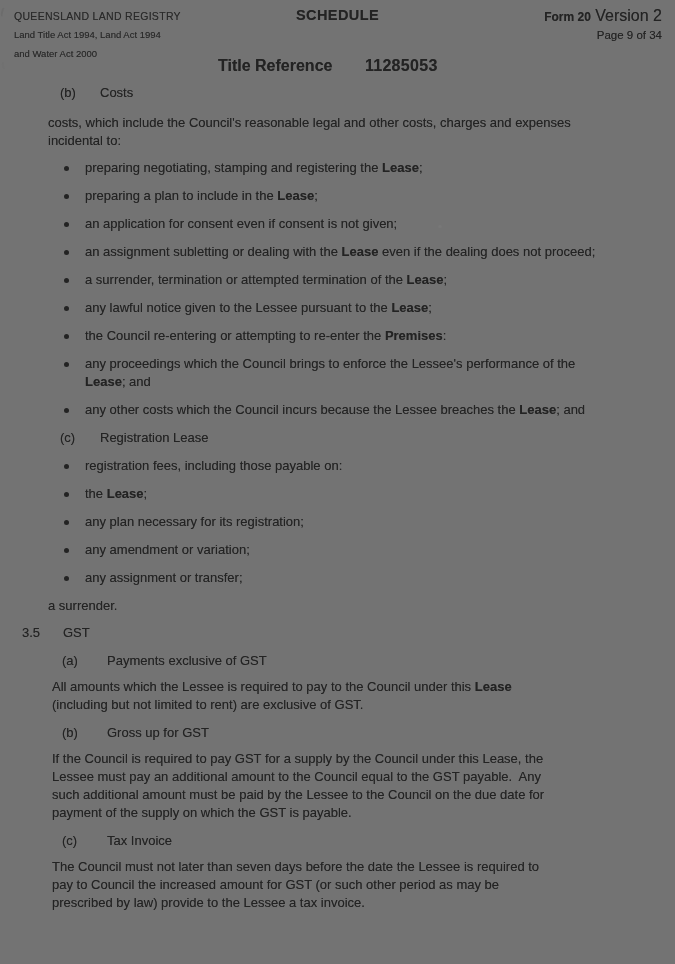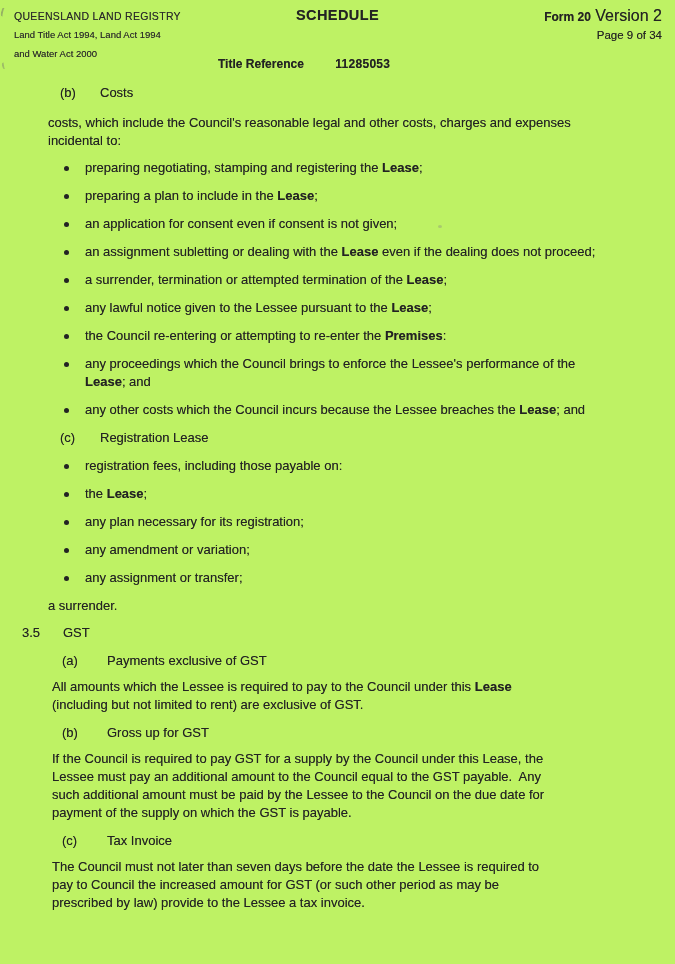--- a/index.html
+++ b/index.html
@@ -1,19 +1,19 @@
 <!DOCTYPE html>
 <html><head>
 <meta charset="utf-8">
 <style>
   html, body { margin:0; padding:0; background:#ffffff; }
   .page {
     position:relative;
     width:675px; height:964px;
-    background:#bef264;
+    background:#737373;
     font-family:"Liberation Sans","DejaVu Sans",sans-serif;
     color:#232323;
     text-shadow:0 0 .4px rgba(40,40,40,.55);
     overflow:hidden;
   }
 
   
   .artifact { position:absolute; }
   .a1 { left:1px; top:8px; width:5px; height:9px; border-left:2px solid rgba(100,100,100,.45); transform:rotate(12deg); border-radius:40%; }
   .a2 { left:2px; top:62px; width:4px; height:7px; border-left:2px solid rgba(110,110,110,.40); transform:rotate(-10deg); border-radius:40%; }
@@ -21,21 +21,21 @@
 
   
   .hdr-left { position:absolute; left:14px; top:10px; color:#2a2a2a; }
   .reg1 { font-size:10.5px; letter-spacing:.3px; margin-bottom:7px; }
   .reg2 { font-size:9.5px; margin-bottom:8px; }
   .hdr-title { position:absolute; top:7px; left:0; width:100%; text-align:center; font-weight:700; font-size:14.5px; letter-spacing:.4px; }
   .hdr-right { position:absolute; top:7px; right:13px; text-align:right; }
   .form-name { font-weight:700; font-size:12px; }
   .form-ver { font-size:16px; }
   .page-num { font-size:11.5px; margin-top:4px; }
-  .title-ref { position:absolute; top:57px; left:218px; font-size:12px; }
+  .title-ref { position:absolute; top:57px; left:218px; font-size:16px; }
   .tr-label { font-weight:700; }
   .tr-value { margin-left:28px; font-weight:700; letter-spacing:.3px; }
 
   
   .doc-body { position:absolute; top:84px; left:0; right:16px; font-size:13px; line-height:18px; }
   .blk { margin-top:10px; }
   .doc-body > .blk:first-child { margin-top:0; }
   .clause + .para { margin-top:12px; }
   .clause.l2 + .para { margin-top:8px; }
   .para + .bullet { margin-top:9px; }

